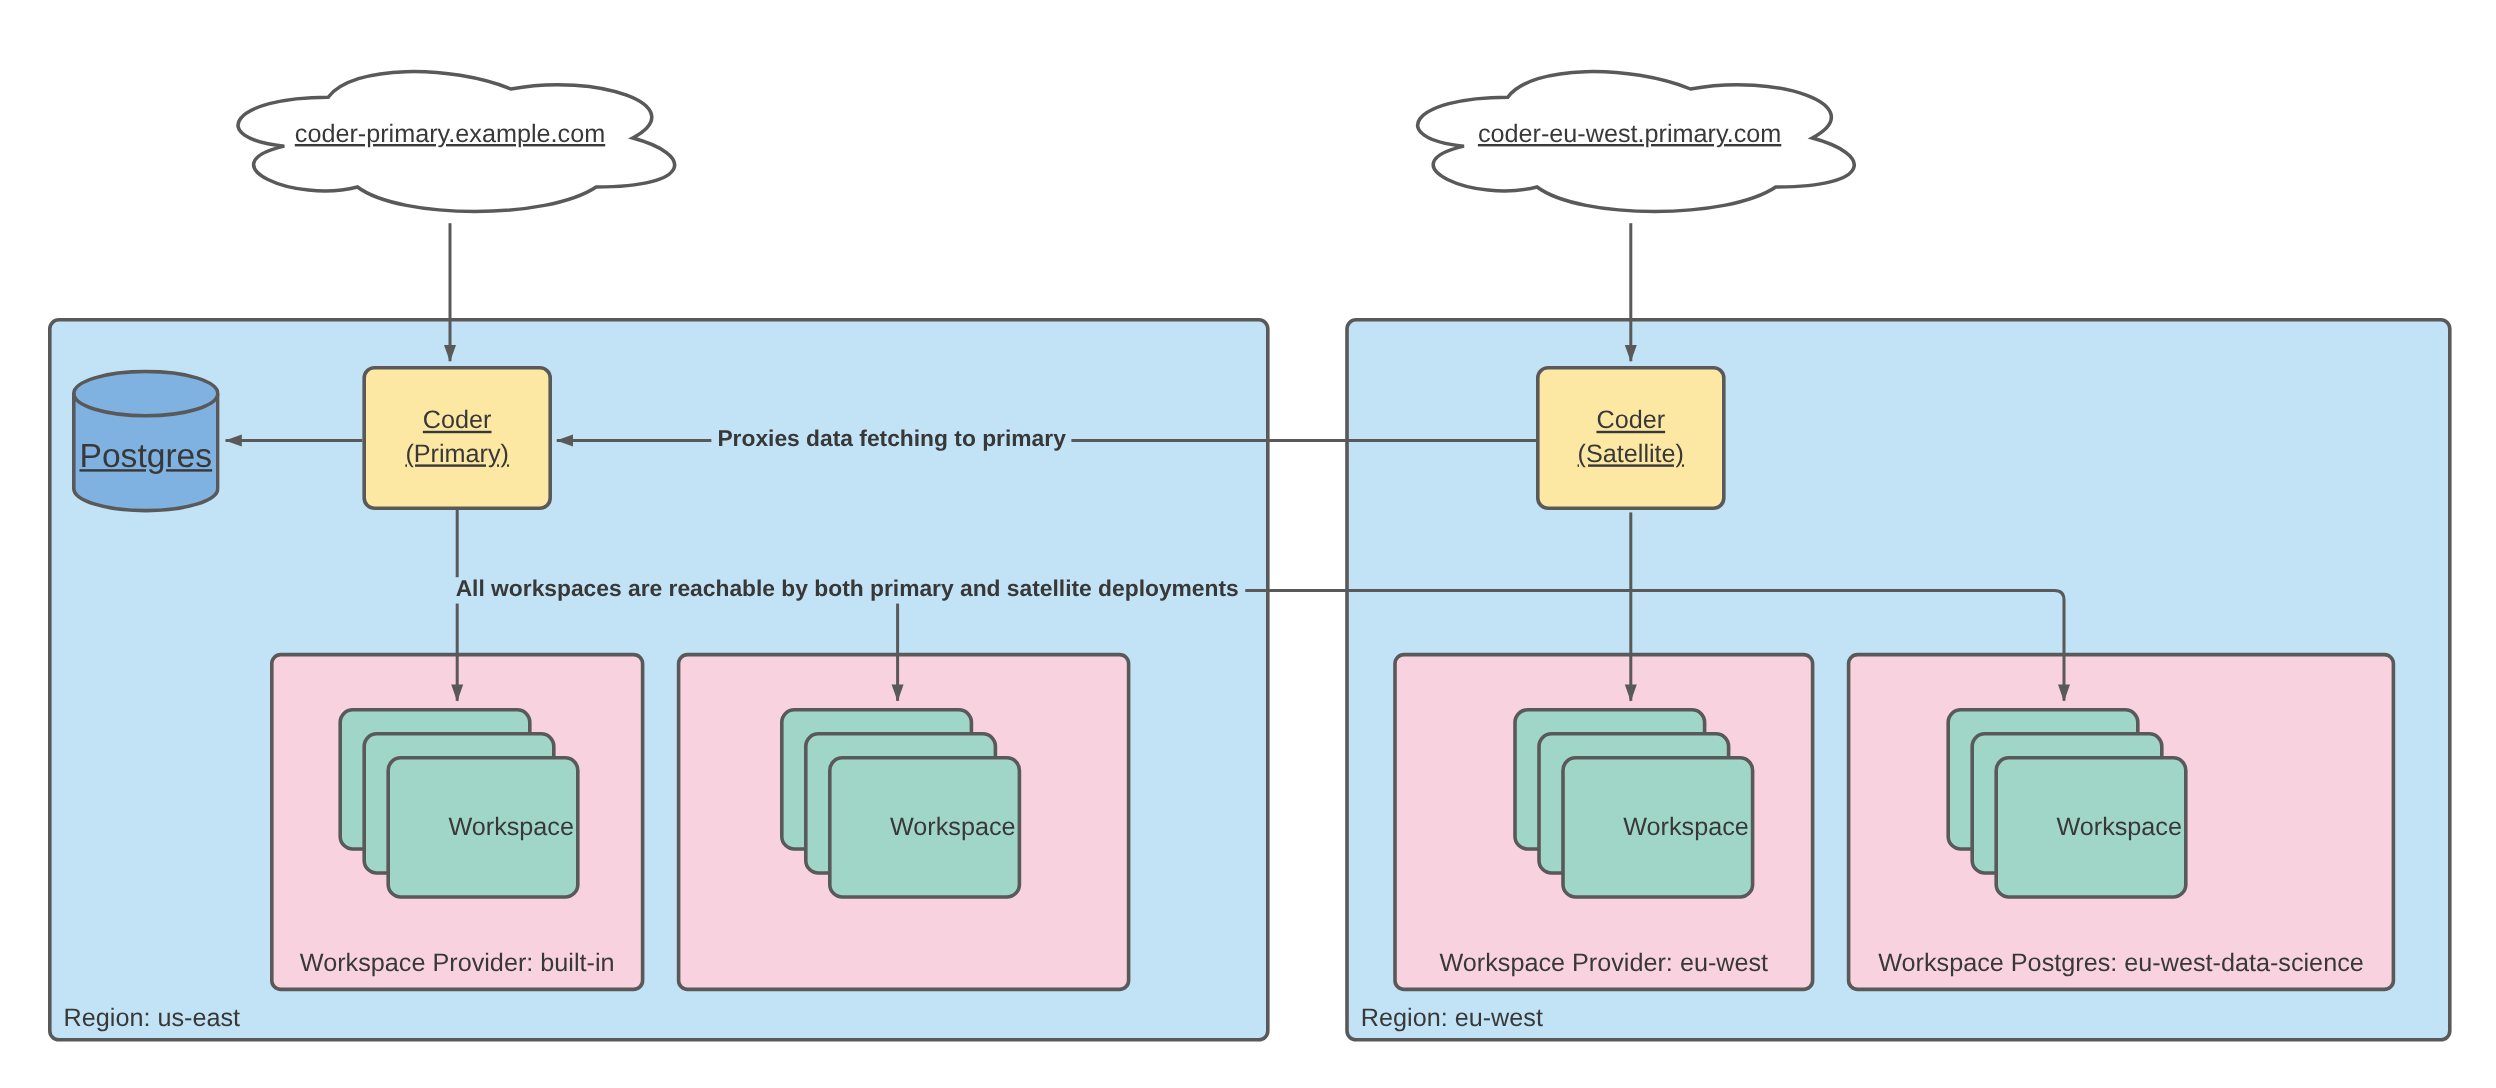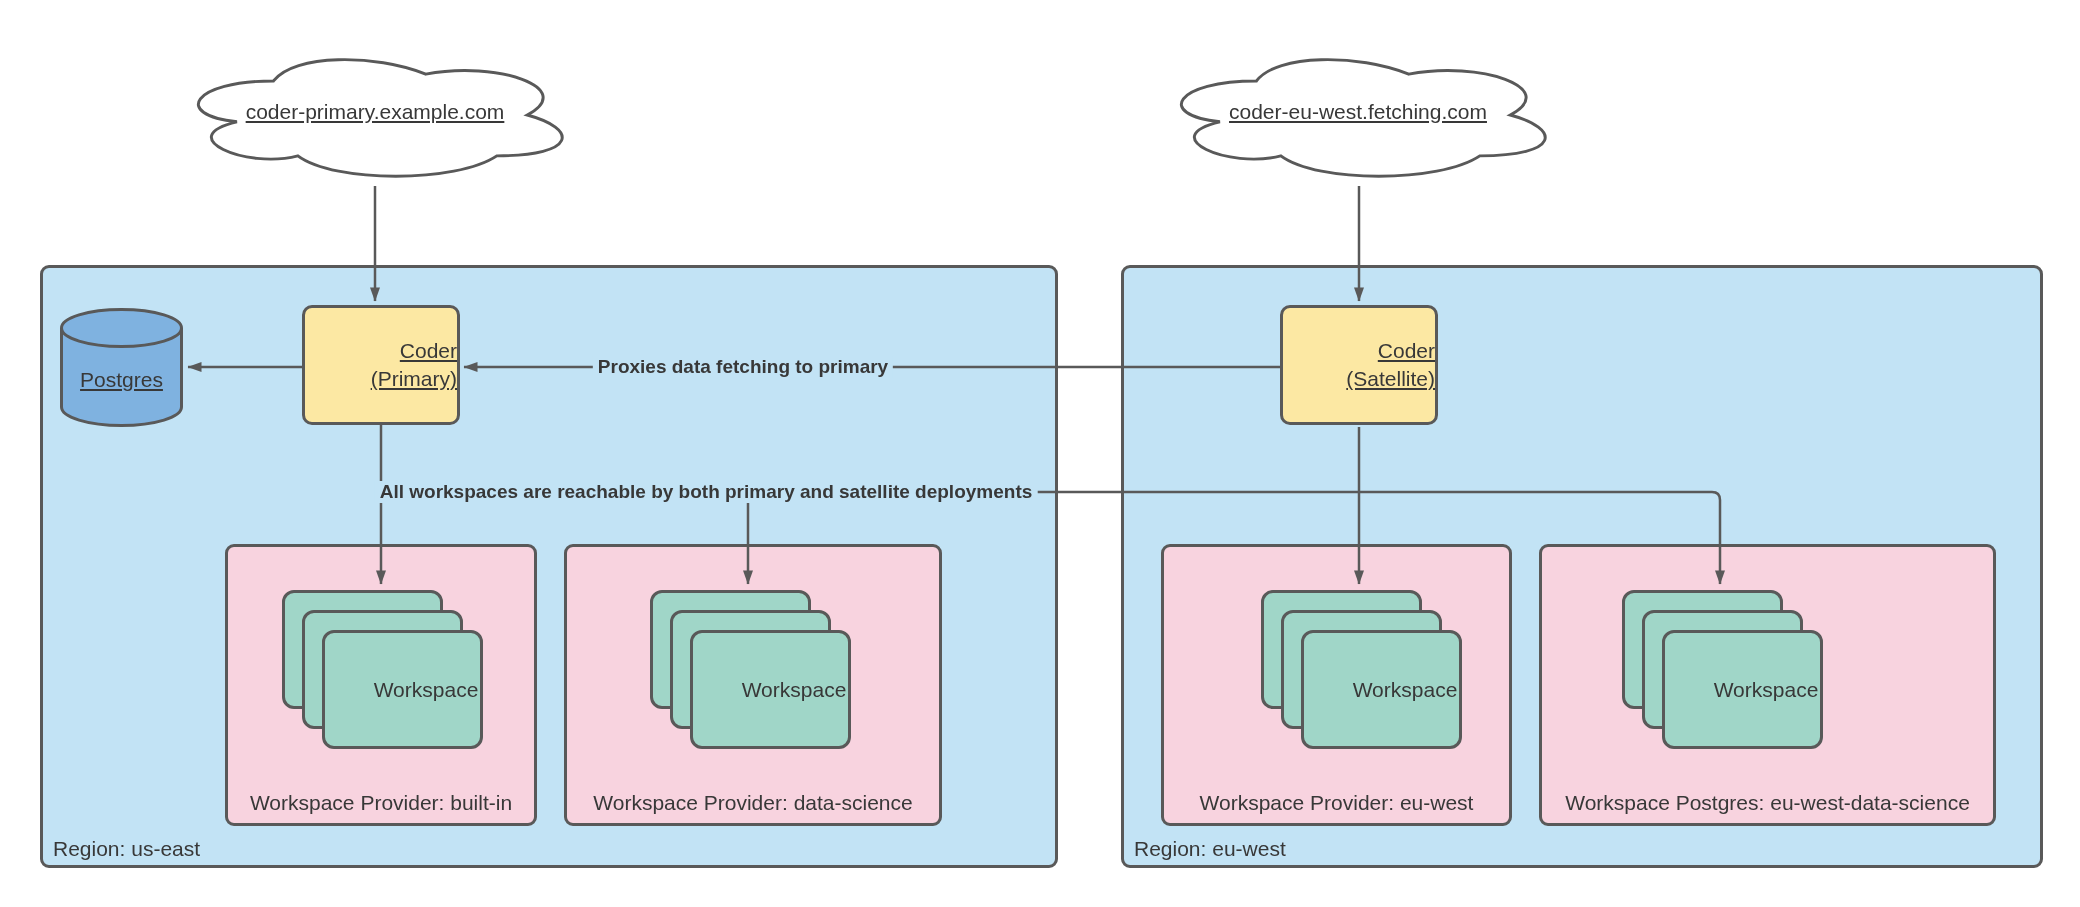--- a/index.html
+++ b/index.html
@@ -22,26 +22,26 @@
   
   .region{z-index:1; background:var(--region-fill); border:3px solid var(--stroke); border-radius:9px;}
   .region-label{position:absolute; left:10px; bottom:4px; font-size:21px; white-space:nowrap;}
 
   
   .edges{position:absolute; inset:0; width:2080px; height:907px; z-index:3; pointer-events:none;}
   .edges path{stroke:var(--stroke); stroke-width:2.5; fill:none;}
 
   
   .coder-node{z-index:4; background:var(--coder-fill); border:3px solid var(--stroke); border-radius:10px;
-    display:flex; flex-direction:column; align-items:flex-end; justify-content:center;
+    display:flex; flex-direction:column; align-items:center; justify-content:center;
     font-size:21px; line-height:28px; text-align:center;}
 
   .cylinder{z-index:4; display:flex; align-items:center; justify-content:center;}
   .cylinder svg{position:absolute; inset:0; width:100%; height:100%;}
-  .cylinder-label{position:relative; z-index:1; font-size:21px; padding-top:24px;}
+  .cylinder-label{position:relative; z-index:1; font-size:28px; padding-top:24px;}
 
   .provider{z-index:2; background:var(--provider-fill); border:3px solid var(--stroke); border-radius:9px;}
   .provider-label{position:absolute; left:0; right:0; bottom:8px; text-align:center; font-size:21px; white-space:nowrap;}
 
   .stack{position:absolute; width:201px; height:159px;}
   .ws-card{position:absolute; width:161px; height:119px; background:var(--workspace-fill);
     border:3px solid var(--stroke); border-radius:12px;}
   .ws-card.c0{left:0; top:0;}
   .ws-card.c1{left:20px; top:20px;}
   .ws-card.c2{left:40px; top:40px; display:flex; align-items:center; justify-content:center;padding-left:47px;}
@@ -76,21 +76,20 @@
   </div>
 
   <div class="abs provider" style="left:564px; top:544px; width:378px; height:282px;">
     <div class="stack" style="left:83px; top:43px;">
       <div class="ws-card c0"></div>
       <div class="ws-card c1"></div>
       <div class="ws-card c2">
         <span class="ws-label">Workspace</span>
       </div>
     </div>
-    <span class="provider-label">Workspace Provider: data-science</span>
   </div>
 
   <div class="abs provider" style="left:1161px; top:544px; width:351px; height:282px;">
     <div class="stack" style="left:97px; top:43px;">
       <div class="ws-card c0"></div>
       <div class="ws-card c1"></div>
       <div class="ws-card c2">
         <span class="ws-label">Workspace</span>
       </div>
     </div>
@@ -132,21 +131,21 @@
     </svg>
     <span class="cloud-label">coder-primary.example.com</span>
   </div>
 
   <div class="abs cloud" style="left:1153px; top:45px; width:410px; height:140px;">
     <svg viewBox="-2 -2 414 144" preserveAspectRatio="none">
       <path d="M 102.5 35 C 20.5 35 0 70 65.6 77 C 0 92.4 73.8 126 127.1 112
                C 164 140 287 140 328 112 C 410 112 410 84 358.75 70
                C 410 42 328 14 256.25 28 C 205 7 123 7 102.5 35 Z" style="fill:#ffffff; stroke:var(--stroke); stroke-width:3;"></path>
     </svg>
-    <span class="cloud-label">coder-eu-west.fetching.com</span>
+    <span class="cloud-label">coder-eu-west.primary.com</span>
   </div>
 
   <div class="abs cylinder" style="left:60px; top:308px; width:123px; height:120px;">
     <svg viewBox="0 0 123 120">
       <path d="M 1.5 20 A 60 18.5 0 0 1 121.5 20 L 121.5 99 A 60 18.5 0 0 1 1.5 99 Z" style="fill:var(--database-fill); stroke:var(--stroke); stroke-width:3; stroke-linejoin:round;"></path>
       <path d="M 1.5 20 A 60 18.5 0 0 0 121.5 20" style="fill:none; stroke:var(--stroke); stroke-width:3;"></path>
     </svg>
     <span class="cylinder-label">Postgres</span>
   </div>
 

